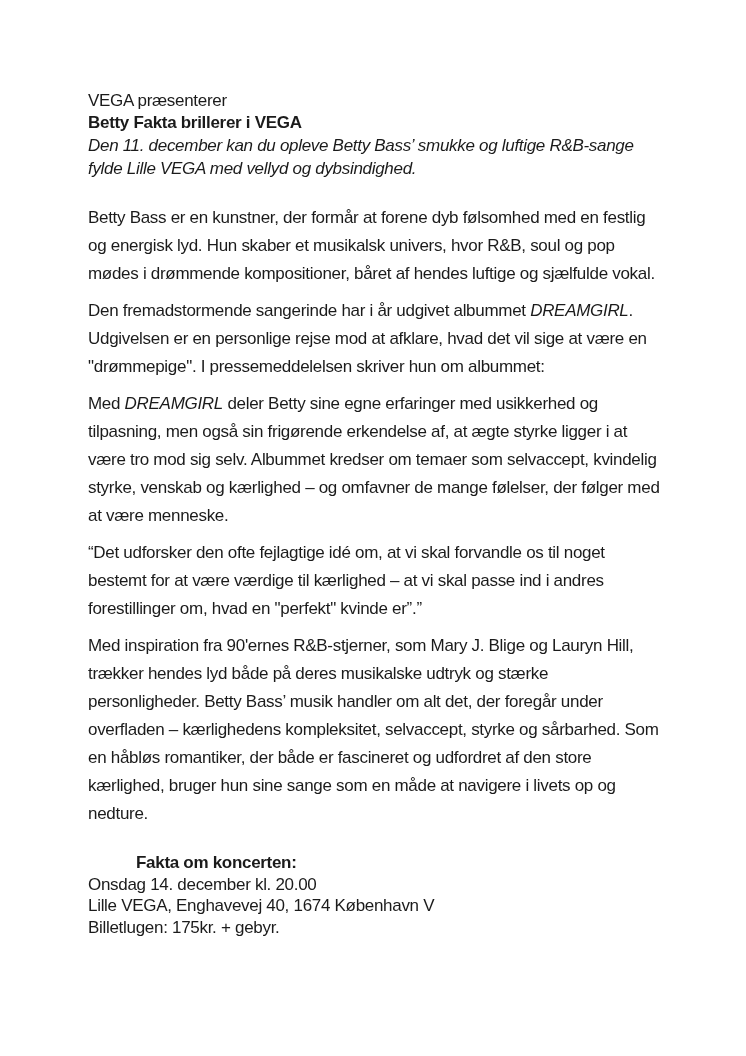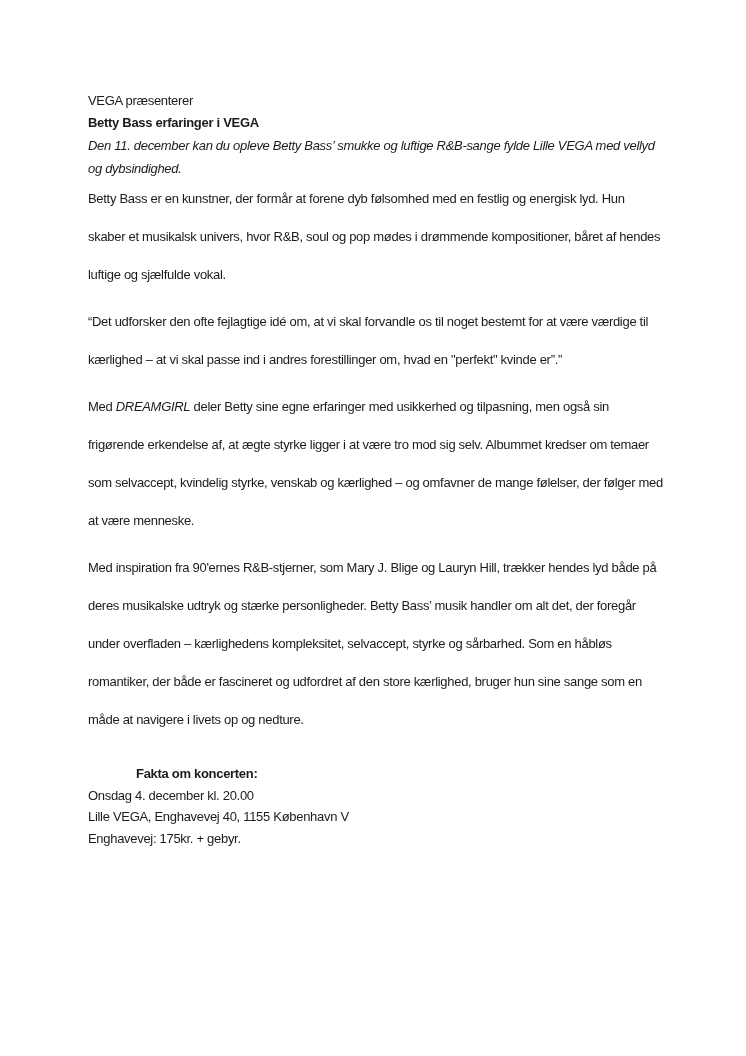--- a/index.html
+++ b/index.html
@@ -14,70 +14,72 @@
     background: #ffffff;
     overflow: hidden;
     font-family: "Liberation Sans", sans-serif;
     color: #1b1b1b;
   }
   .content {
     position: absolute;
     left: 88px;
     top: 90px;
     width: 576px;
-    font-size: 13px;
+    font-size: 17px;
     letter-spacing: -0.3px;
   }
   .hline {
     line-height: 22px;
   }
   .headline {
     font-weight: bold;
   }
   .lede {
     font-style: italic;
     line-height: 23px;
+    margin-bottom: 24px;
   }
   p.body {
     margin: 0 0 9px 0;
-    line-height: 38px;
+    line-height: 28px;
   }
   .italic {
     font-style: italic;
   }
   .facts {
     margin-top: 24px;
     line-height: 21.5px;
   }
   .facts-title {
     font-weight: bold;
     padding-left: 48px;
   }
 </style>
 </head>
 <body>
 
 <div class="page">
   <div class="content">
 
     <div class="hline kicker">VEGA præsenterer</div>
-    <div class="hline headline">Betty Bass erfaringer i VEGA</div>
+    <div class="hline headline">Betty Fakta brillerer i VEGA</div>
     <div class="lede">Den 11. december kan du opleve Betty Bass’ smukke og luftige R&amp;B-sange fylde Lille VEGA med vellyd og dybsindighed.</div>
 
     <p class="body"><span>Betty Bass er en kunstner, der formår at forene dyb følsomhed med en festlig og energisk lyd. Hun skaber et musikalsk univers, hvor R&amp;B, soul og pop mødes i drømmende kompositioner, båret af hendes luftige og sjælfulde vokal.</span></p>
 
+    <p class="body"><span>Den fremadstormende sangerinde har i år udgivet albummet </span><span class="italic">DREAMGIRL</span><span>. Udgivelsen er en personlige rejse mod at afklare, hvad det vil sige at være en "drømmepige". I pressemeddelelsen skriver hun om albummet:</span></p>
+
+    <p class="body"><span>Med </span><span class="italic">DREAMGIRL</span><span> deler Betty sine egne erfaringer med usikkerhed og tilpasning, men også sin frigørende erkendelse af, at ægte styrke ligger i at være tro mod sig selv. Albummet kredser om temaer som selvaccept, kvindelig styrke, venskab og kærlighed – og omfavner de mange følelser, der følger med at være menneske.</span></p>
 
     <p class="body"><span>“Det udforsker den ofte fejlagtige idé om, at vi skal forvandle os til noget bestemt for at være værdige til kærlighed – at vi skal passe ind i andres forestillinger om, hvad en "perfekt" kvinde er”.”</span></p>
-
-    <p class="body"><span>Med </span><span class="italic">DREAMGIRL</span><span> deler Betty sine egne erfaringer med usikkerhed og tilpasning, men også sin frigørende erkendelse af, at ægte styrke ligger i at være tro mod sig selv. Albummet kredser om temaer som selvaccept, kvindelig styrke, venskab og kærlighed – og omfavner de mange følelser, der følger med at være menneske.</span></p>
 
     <p class="body"><span>Med inspiration fra 90'ernes R&amp;B-stjerner, som Mary J. Blige og Lauryn Hill, trækker hendes lyd både på deres musikalske udtryk og stærke personligheder. Betty Bass’ musik handler om alt det, der foregår under overfladen – kærlighedens kompleksitet, selvaccept, styrke og sårbarhed. Som en håbløs romantiker, der både er fascineret og udfordret af den store kærlighed, bruger hun sine sange som en måde at navigere i livets op og nedture.</span></p>
 
 
     <div class="facts">
       <div class="facts-title">Fakta om koncerten:</div>
-      <div class="facts-line">Onsdag 4. december kl. 20.00</div>
-      <div class="facts-line">Lille VEGA, Enghavevej 40, 1155 København V</div>
-      <div class="facts-line">Enghavevej: 175kr. + gebyr.</div>
+      <div class="facts-line">Onsdag 14. december kl. 20.00</div>
+      <div class="facts-line">Lille VEGA, Enghavevej 40, 1674 København V</div>
+      <div class="facts-line">Billetlugen: 175kr. + gebyr.</div>
     </div>
 
   </div>
 </div>
 
 </body></html>

